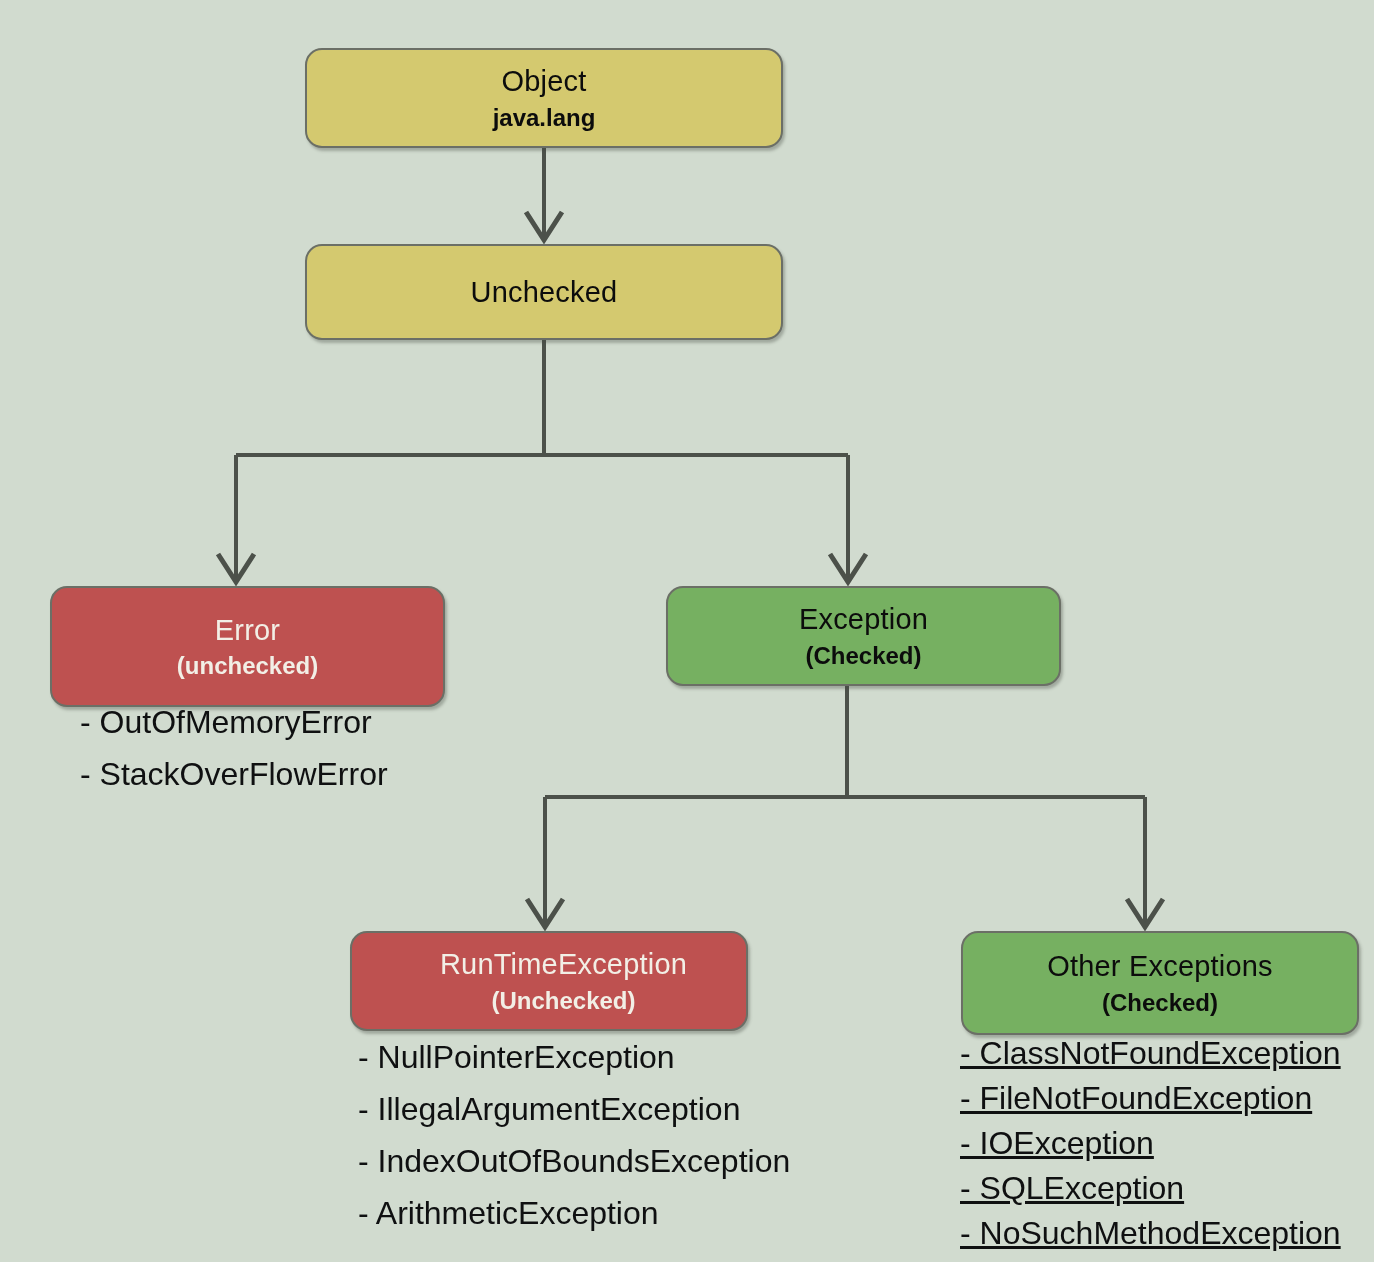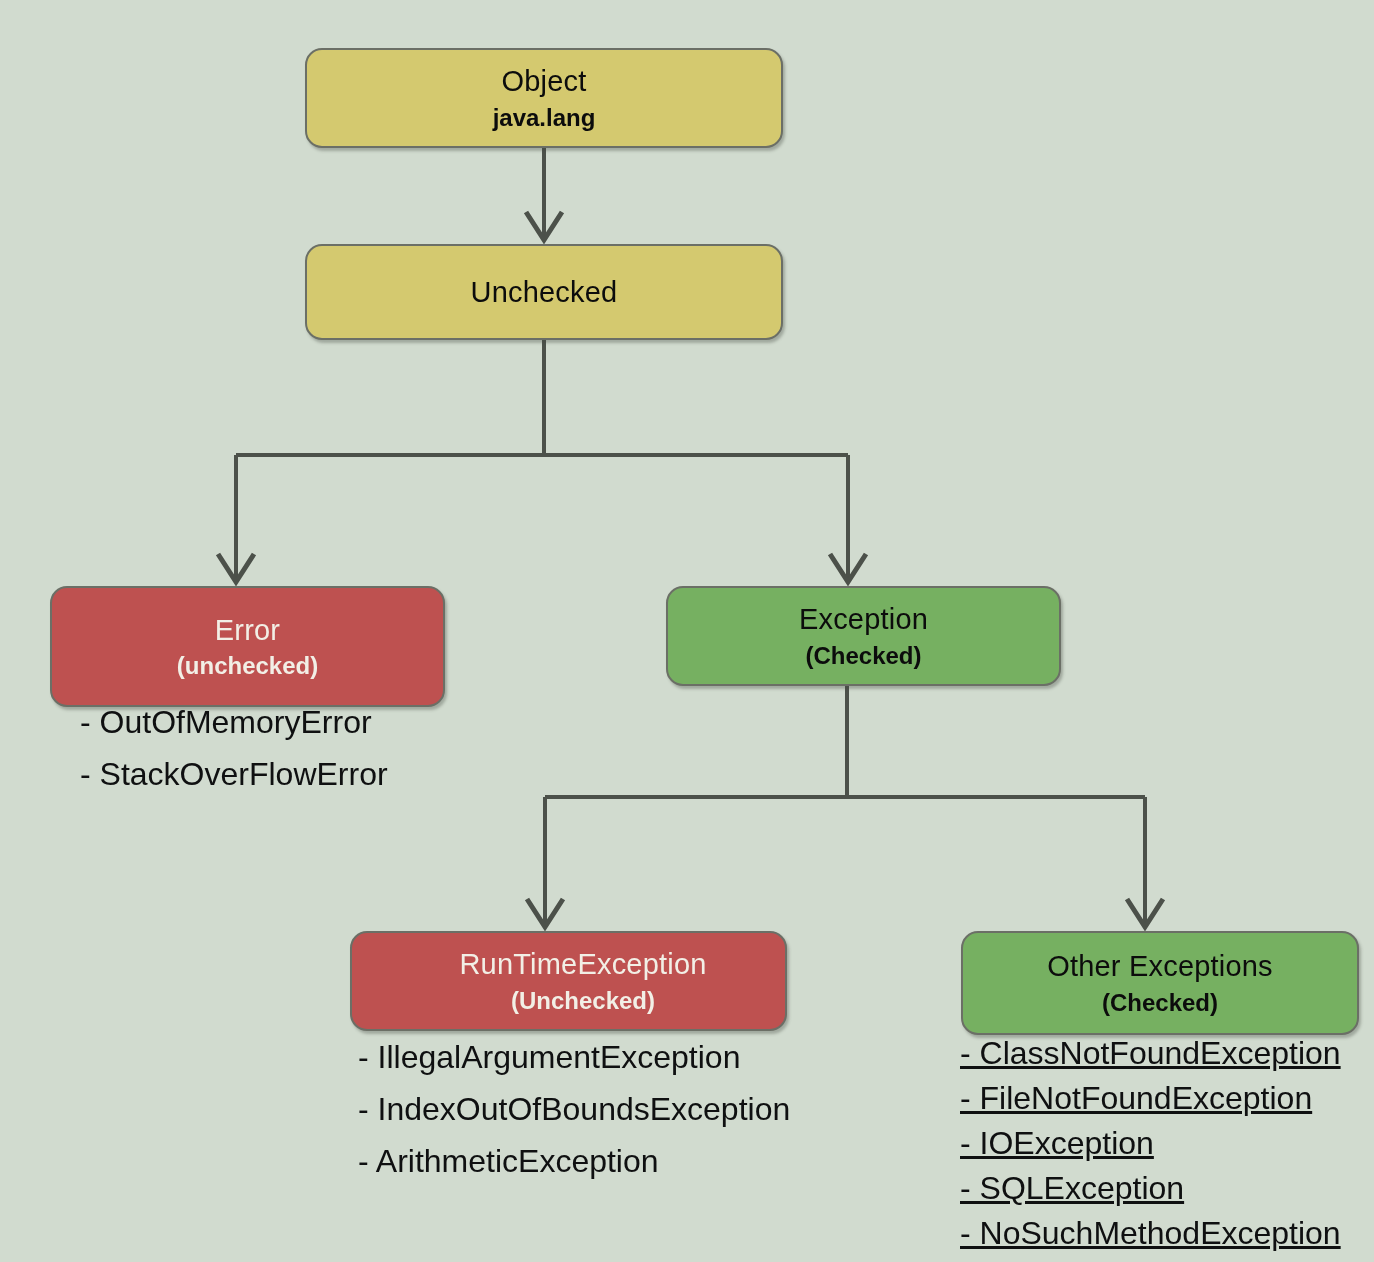--- a/index.html
+++ b/index.html
@@ -133,36 +133,37 @@
   <div class="node red" style="left:50px; top:586px; width:395px; height:121px;">
     <div class="title">Error</div>
     <div class="sub">(unchecked)</div>
   </div>
 
   <div class="node green" style="left:650px; top:586px; width:395px; height:100px;">
     <div class="title">Exception</div>
     <div class="sub">(Checked)</div>
   </div>
 
-  <div class="node red" style="left:350px; top:931px; width:437px; height:100px;padding-left:29px;">
+  <div class="node red" style="left:350px; top:931px; width:398px; height:100px;padding-left:29px;">
     <div class="title">RunTimeException</div>
     <div class="sub">(Unchecked)</div>
   </div>
 
   <div class="node green" style="left:945px; top:931px; width:398px; height:104px;text-align:right;">
     <div class="title">Other Exceptions</div>
     <div class="sub">(Checked)</div>
   </div>
 
   <div class="itemlist" style="left:80px; top:706px;">
     <div class="li">- OutOfMemoryError</div>
     <div class="li">- StackOverFlowError</div>
   </div>
 
   <div class="itemlist" style="left:358px; top:1041px;">
+    <div class="li">- NullPointerException</div>
     <div class="li">-  IllegalArgumentException</div>
     <div class="li">- IndexOutOfBoundsException</div>
     <div class="li">- ArithmeticException</div>
   </div>
 
   <div class="itemlist tight" style="left:960px; top:1037px;">
     <div class="li">- ClassNotFoundException</div>
     <div class="li">- FileNotFoundException</div>
     <div class="li">- IOException</div>
     <div class="li">- SQLException</div>

